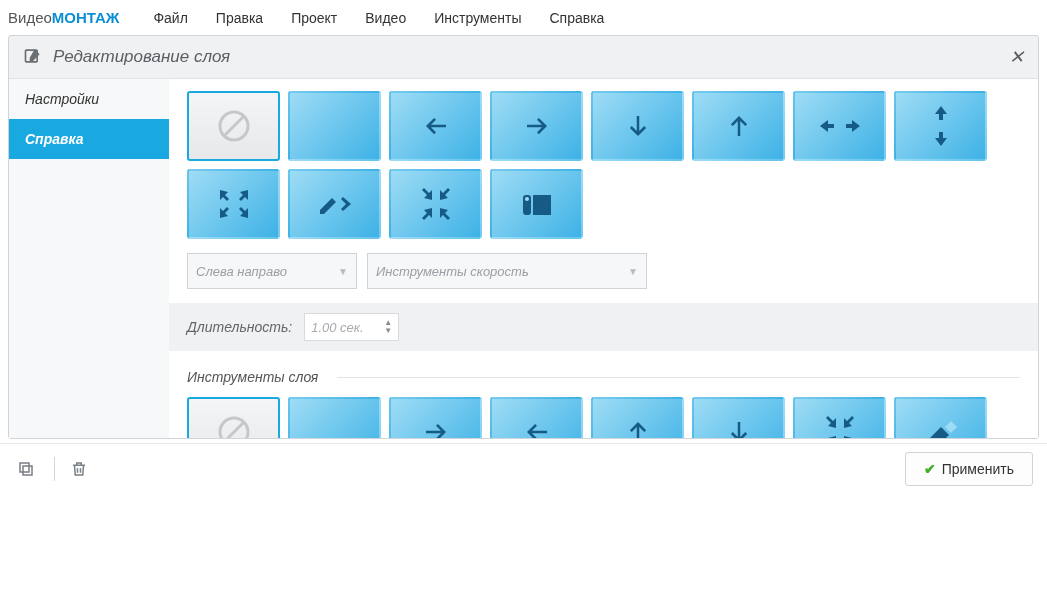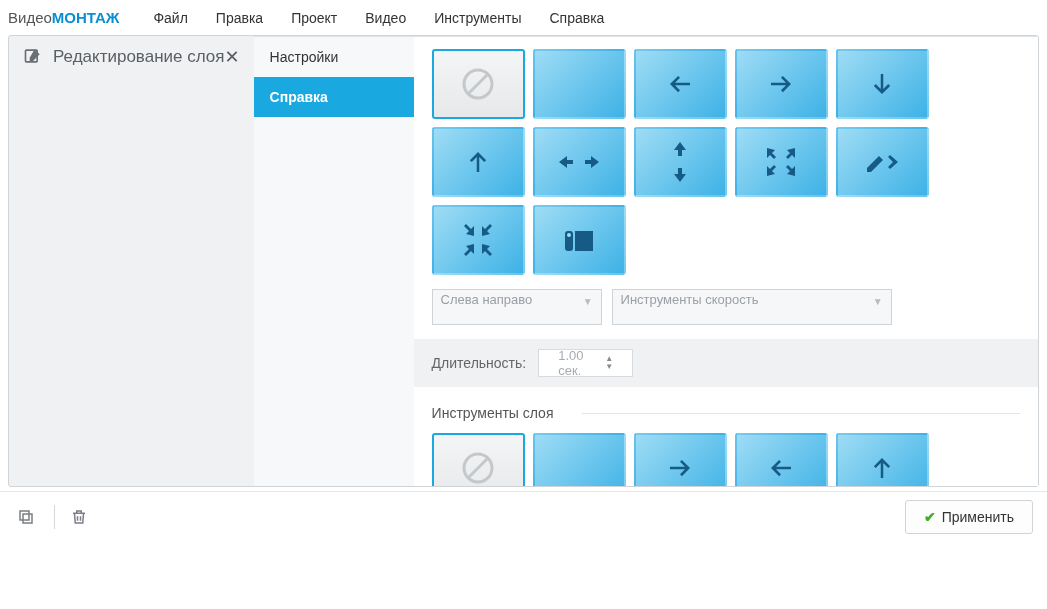--- a/index.html
+++ b/index.html
@@ -4,47 +4,47 @@
 <style>
 * { box-sizing: border-box; margin: 0; padding: 0; }
 body { font-family: "Segoe UI", Arial, sans-serif; font-size: 13px; color: #333; background: #fff; width: 1047px; height: 609px; overflow: hidden; display: flex; flex-direction: column; }
 
 .menubar { height: 35px; display: flex; align-items: center; padding: 12px 8px; }
 .brand { font-size: 15px; margin-right: 20px; }
 .brand .b1 { color: #555; }
 .brand .b2 { color: #0a8fd4; font-weight: bold; }
 .menuitem { padding: 0 14px; color: #333; cursor: pointer; font-size: 14px; text-align: center; }
 
-.panel { margin: 0 8px 0 8px; border: 1px solid #cfd4d8; background: #f0f1f3; border-radius: 3px; flex: 0 0 auto; height: 452px; display: flex; flex-direction: row; }
+.panel { margin: 0 8px 0 8px; border: 1px solid #cfd4d8; background: #f0f1f3; border-radius: 3px; flex: 0 0 auto; height: 404px; display: flex; flex-direction: column; font-style: italic; }
 .panel-head { height: 42px; display: flex; align-items: center; padding: 0 14px; color: #4e5358; }
 .panel-title { font-size: 17px; margin-left: 10px; color: #5a5f64; }
 .panel-close { margin-left: auto; font-size: 18px; color: #5a5f64; cursor: pointer; }
 
 .panel-body { flex: 1; display: flex; border-top: 1px solid #e0e3e6; overflow: hidden; }
 
 .side { width: 160px; background: #f7f8f9; flex: 0 0 auto; }
 .side-item { padding: 12px 16px; font-size: 14px; color: #333; cursor: pointer; }
 .side-item.active { background: #1aa8e0; color: #fff; font-weight: bold; position: relative; }
 .side-item.active::after { content: ""; position: absolute; right: -8px; top: 50%; transform: translateY(-50%); border: 8px solid transparent; border-left-color: #1aa8e0; }
 
 .main { flex: 1; background: #fff; overflow-y: auto; padding: 12px 18px 20px 18px; position: relative; }
 .thumbs { display: flex; flex-wrap: wrap; gap: 8px; margin-bottom: 14px; }
 .thumb { width: 93px; height: 70px; border: 2px solid transparent; border-radius: 3px; background: linear-gradient(135deg, #9edcf5 0%, #3eb2e6 100%); display: flex; align-items: center; justify-content: center; color: #1a5a85; cursor: pointer; }
 .thumb.selected { border-color: #1aa8e0; }
 .thumb.none { background: linear-gradient(#f4f5f6, #e6e8ea); color: #c5c8cb; }
 .thumb.plain {  }
 
 .selects { display: flex; gap: 10px; margin-bottom: 14px; }
-.sel { width: 170px; height: 30px; border: 1px solid #cfd4d8; background: #f6f7f8; color: #9aa0a5; padding: 17px 8px; font-size: 13px; display: flex; align-items: flex-end; justify-content: space-between; cursor: pointer; }
+.sel { width: 170px; height: 30px; border: 1px solid #cfd4d8; background: #f6f7f8; color: #9aa0a5; padding: 17px 8px; font-size: 13px; display: flex; align-items: center; justify-content: space-between; cursor: pointer; }
 .sel.wide { width: 280px; }
 .tri { font-size: 10px; color: #b7bcc0; }
 
 .durrow { display: flex; align-items: center; gap: 12px; background: #f0f1f3; margin: 0 -18px; padding: 10px 18px; }
 .durlabel { color: #666; font-size: 14px; }
-.spinner { width: 95px; height: 28px; border: 1px solid #d7dade; background: #fff; display: flex; align-items: center; padding: 0 19px; color: #a7acb1; font-size: 13px; justify-content: space-between; }
+.spinner { width: 95px; height: 28px; border: 1px solid #d7dade; background: #fff; display: flex; align-items: center; padding: 0 6px; color: #a7acb1; font-size: 13px; justify-content: space-between; }
 .spinbtns { display:flex; flex-direction:column; font-size:8px; color:#888; line-height:8px; }
 
 .section-label { color: #555; font-size: 14px; margin: 18px 0 12px 0; position: relative; }
 .section-label::after { content:""; position:absolute; left: 150px; right:0; top:50%; height:1px; background:#e2e4e7; }
 
 .footer { height: 50px; display: flex; align-items: center; padding: 0 14px; border-top: 1px solid #e5e7ea; margin-top: 4px; }
 .ficon { width: 24px; height: 24px; display:flex; align-items:center; justify-content:center; color:#7a7f84; cursor:pointer; margin-right: 4px; }
 .fsep { width:1px; height:24px; background:#d5d8db; margin: 0 12px; }
 .apply { margin-left:auto; border:1px solid #cfd4d8; background:#fdfdfd; padding: 8px 18px; border-radius:3px; display:flex; align-items:center; gap:6px; cursor:pointer; font-size:14px; color:#333; }
 .check { color:#3fae29; font-weight:bold; }

